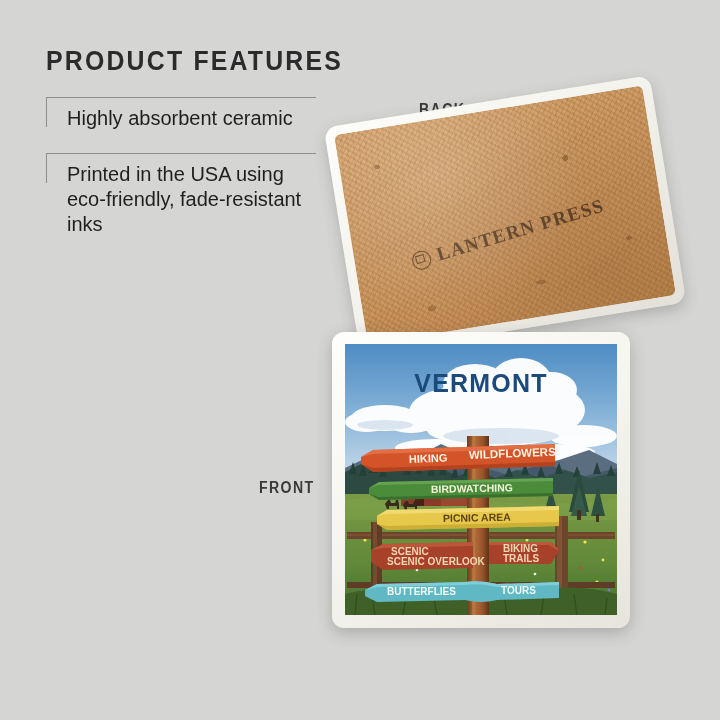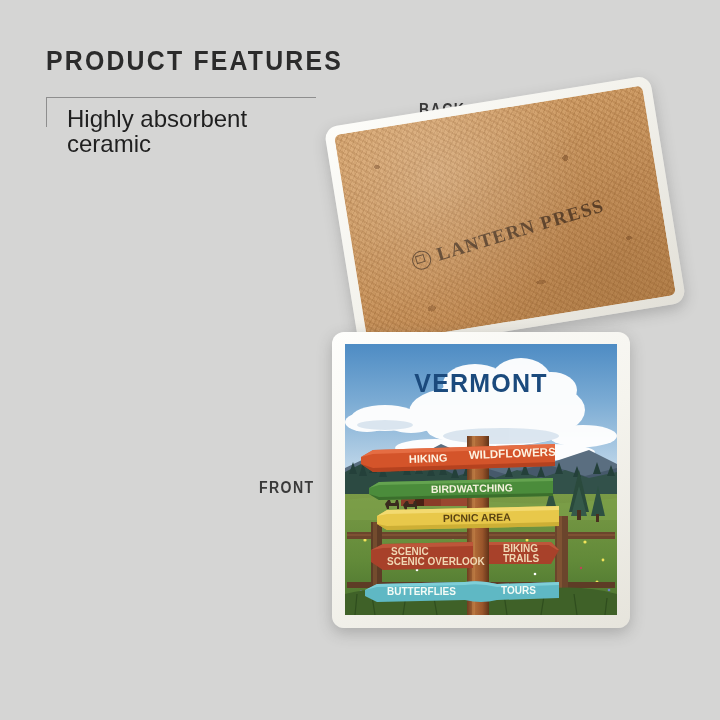--- a/index.html
+++ b/index.html
@@ -21,21 +21,21 @@
   }
   .feature{position:relative;margin-top:22px;padding-left:21px;}
   .feature .rule{
     position:absolute;left:0;top:0;width:100%;height:1px;background:#8e8e8e;
   }
   .feature .tick{
     position:absolute;left:0;top:0;width:1px;height:30px;background:#8e8e8e;
   }
   .feature .txt{
     display:block;padding-top:9px;
-    font-size:24px;line-height:25px;color:#1f1f1f;
+    font-size:20px;line-height:25px;color:#1f1f1f;
     font-family:"Liberation Sans",sans-serif;
   }
 
   
   .callout{
     position:absolute;
     font-family:"Liberation Sans Narrow","Liberation Sans",sans-serif;
     font-weight:bold;font-size:16px;letter-spacing:1.6px;color:#3a3a3a;
     transform:scaleX(.88);transform-origin:left center;white-space:nowrap;
   }
@@ -118,20 +118,25 @@
   <div id="features">
     <div id="features-title">PRODUCT FEATURES</div>
 
     <div class="feature">
       <span class="rule"></span>
       <span class="tick"></span>
       <span class="txt">Highly absorbent ceramic</span>
     </div>
 
 
+    <div class="feature">
+      <span class="rule"></span>
+      <span class="tick"></span>
+      <span class="txt">Printed in the USA using eco-friendly, fade-resistant inks</span>
+    </div>
   </div>
 
   <div class="callout" id="label-back">BACK</div>
   <div class="callout" id="label-front">FRONT</div>
 
   <div id="coaster-back">
     <div class="ceramic"></div>
     <div class="cork">
       <div id="brandmark">
         <span class="lantern-glyph"></span>

